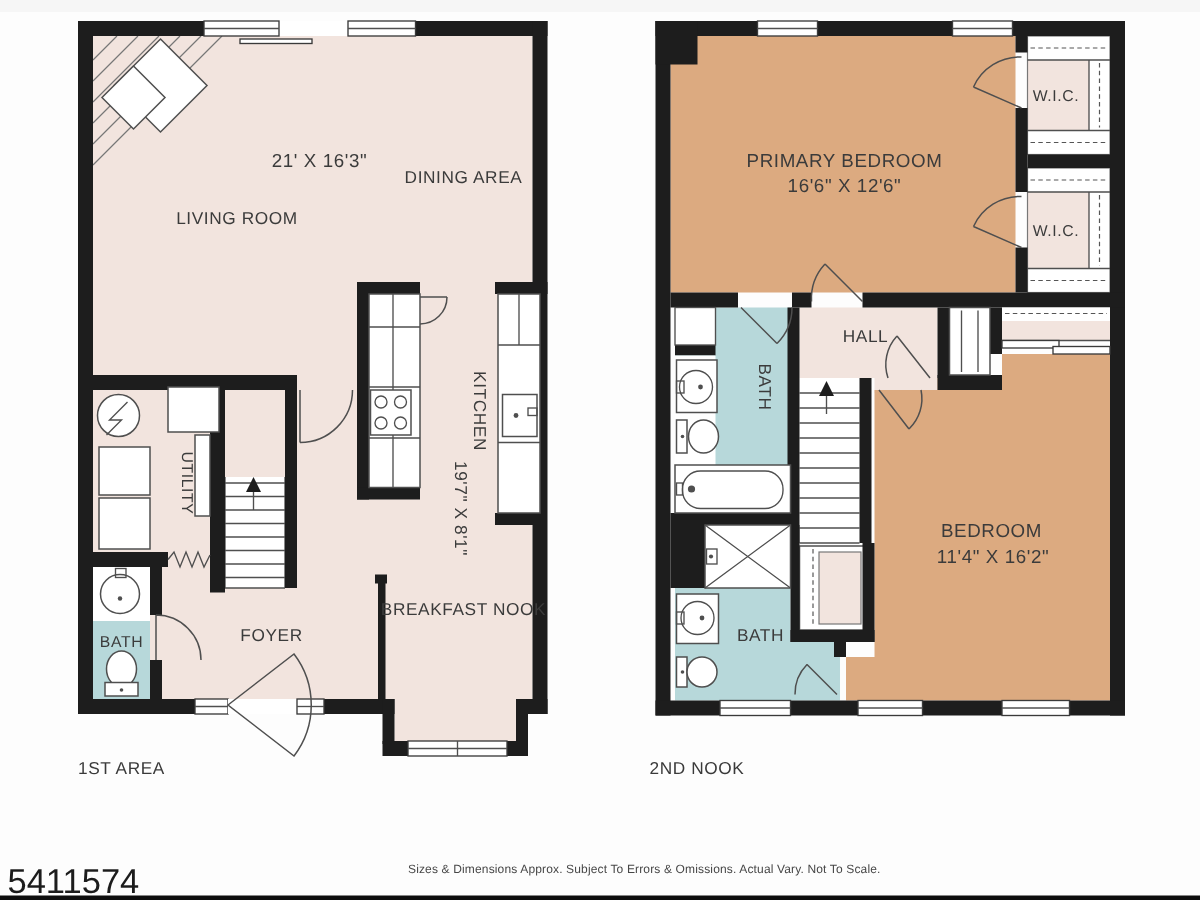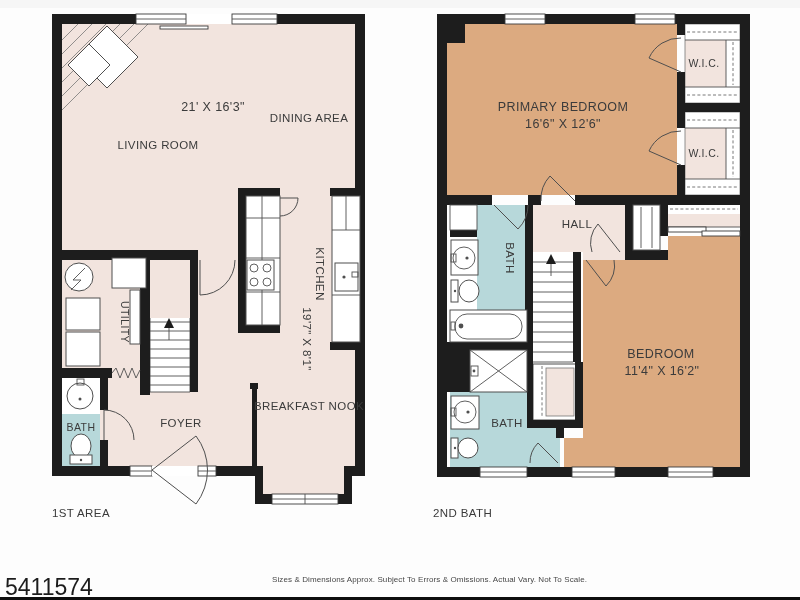--- a/index.html
+++ b/index.html
@@ -313,17 +313,17 @@
       <text class="ts" x="704" y="157">W.I.C.</text>
       <text class="t" x="577" y="228">HALL</text>
       <text class="t" x="509" y="261" transform="rotate(90 509 258)">BATH</text>
       <text class="t" x="507" y="427">BATH</text>
       <text class="td" x="661" y="358">BEDROOM</text>
       <text class="td" x="662" y="375">11'4" X 16'2"</text>
     </g>
   </svg>
 
   <div id="lbl1" class="floor-label">1ST AREA</div>
-  <div id="lbl2" class="floor-label">2ND BATH</div>
+  <div id="lbl2" class="floor-label">2ND NOOK</div>
   <div class="listing-id">5411574</div>
   <div class="disclaimer">Sizes &amp; Dimensions Approx. Subject To Errors &amp; Omissions. Actual Vary. Not To Scale.</div>
   <div class="bottombar"></div>
 </div>
 
 </body></html>

